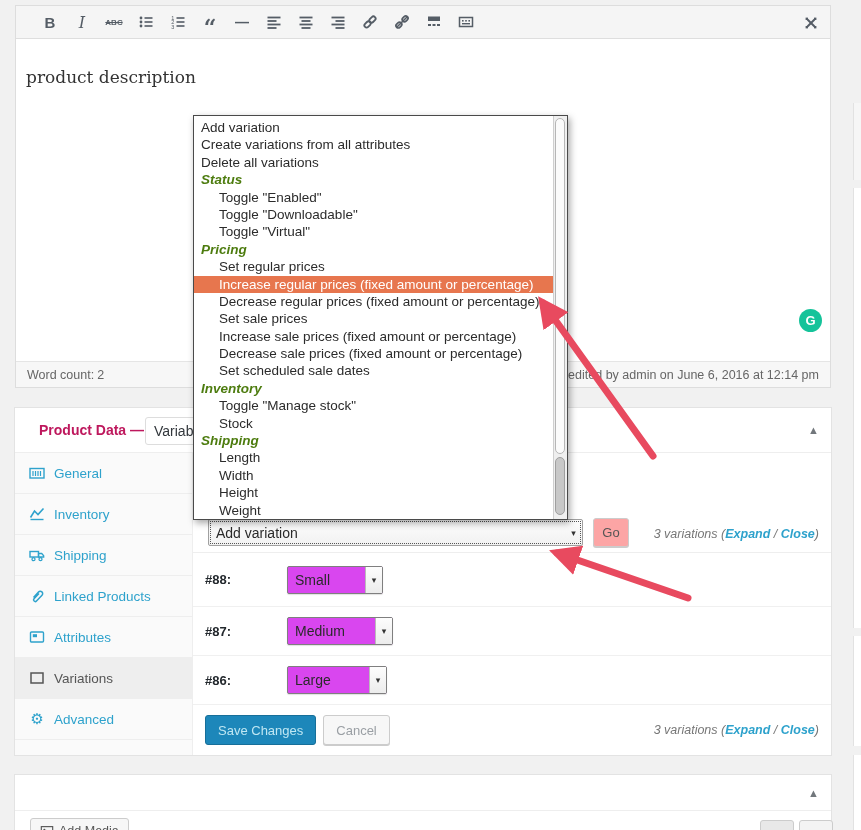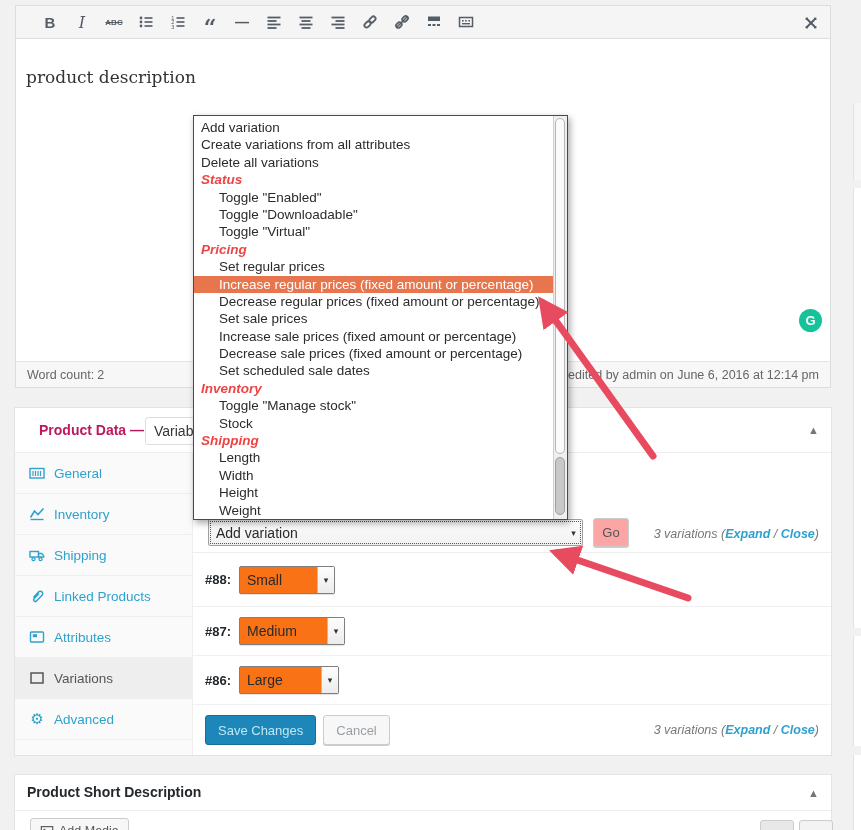--- a/index.html
+++ b/index.html
@@ -34,21 +34,21 @@
   
   .grammarly { left:799px; top:309px; width:23px; height:23px; border-radius:50%; background:#15c39a;
     color:#fff; font-weight:bold; font-size:13px; display:flex; align-items:center; justify-content:center; z-index:30; cursor:pointer; }
 
   
   .dropdown { left:193px; top:115px; width:375px; height:405px; background:#fff;
     border:1px solid #4a4a4a; box-shadow:2px 3px 7px rgba(0,0,0,.35); z-index:40; }
   .dd-list { position:absolute; left:0; top:0; right:14px; bottom:0; padding-top:3px; overflow:hidden; }
   .dd-item { height:17.4px; line-height:17.4px; font-size:13.5px; color:#2b2b2b;
     padding-left:7px; white-space:nowrap; overflow:hidden; cursor:pointer; }
-  .dd-item.group { font-weight:bold; font-style:italic; color:#ef4444; }
+  .dd-item.group { font-weight:bold; font-style:italic; color:#4d7c0f; }
   .dd-item.sub { padding-left:25px; }
   .dd-item.selected { background:#e7764e; color:#fff; }
   .dd-scroll { position:absolute; right:0; top:0; bottom:0; width:14px; background:#efefef; border-left:1px solid #cfcfcf; cursor:pointer; }
   .dd-thumb { position:absolute; left:1px; width:10px; border-radius:6px; }
   .dd-thumb.main { top:2px; height:336px; background:#fbfbfb; border:1px solid #b6b6b6; }
   .dd-thumb.gray { top:341px; height:58px; background:#c8c8c8; border:1px solid #9f9f9f; }
 
   
   .product-data { left:15px; top:408px; width:816px; height:347px; background:#fff; box-shadow:0 0 0 1px #e3e3e3; }
   .pd-header { position:absolute; left:0; top:0; right:0; height:45px; border-bottom:1px solid #eee; }
@@ -70,21 +70,21 @@
     justify-content:center; font-size:9px; color:#333; }
   .var-select .gtk-arw { border-left:1px solid #bbb; background:linear-gradient(#fdfdfd,#ececec); }
   .go-btn { position:absolute; left:400px; top:3px; width:36px; height:29px; background:#fca5a5; border:1px solid #ccc;
     border-radius:3px; box-shadow:0 1px 0 #ccc; color:#555; font-size:13px; display:flex; align-items:center; justify-content:center; cursor:pointer; }
   .summary { position:absolute; right:12px; top:0; bottom:0; display:flex; align-items:center;
     font-style:italic; font-size:12.5px; color:#777; white-space:pre; }
   .summary .lnk { color:#2ea2cc; font-weight:600; cursor:pointer;font-style:italic; }
   .var-row { position:absolute; left:178px; right:0; height:49px; border-bottom:1px solid #f0f0f0;
     display:flex; align-items:center; padding-left:12px; gap:8px; }
   .var-id { font-size:13px; font-weight:600; color:#23282d; }
-  .var-select { height:28px; box-shadow:0 1px 1px rgba(0,0,0,.12); border-color:#7f7f7f; background:#f97316; }
+  .var-select { height:28px; box-shadow:0 1px 1px rgba(0,0,0,.12); border-color:#7f7f7f; background:#d946ef;margin-left:48px; }
   .pd-footer { position:absolute; left:178px; right:0; top:297px; bottom:0; display:flex; align-items:center; padding-left:12px; gap:7px; }
   .btn-primary { height:30px; padding:0 12px; background:#1d87ba; border:1px solid #176f99; border-radius:3px;
     color:#bfe7f3; font-size:13px; display:flex; align-items:center; cursor:pointer; }
   .btn-secondary { height:30px; padding:0 12px; background:#f7f7f7; border:1px solid #ccc; border-radius:3px;
     box-shadow:0 1px 0 #ccc; color:#9a9fa4; font-size:13px; display:flex; align-items:center; cursor:pointer; }
 
   
   .short-desc { left:15px; top:775px; width:816px; height:60px; background:#fff; box-shadow:0 0 0 1px #e3e3e3; }
   .sd-title { position:absolute; left:12px; top:0; height:35px; line-height:35px; font-size:14px; font-weight:bold; color:#23282d; }
   .sd-header-line { position:absolute; left:0; right:0; top:35px; border-top:1px solid #eee; }
@@ -334,21 +334,20 @@
     </div>
 
     <div class="pd-footer">
       <div class="btn-primary">Save Changes</div>
       <div class="btn-secondary">Cancel</div>
       <div class="summary"><span>3 variations (</span><span class="lnk">Expand</span><span> / </span><span class="lnk">Close</span><span>)</span></div>
     </div>
   </div>
 
   <div class="abs short-desc">
-    <span class="sd-title">Product Short Description</span>
     <span class="toggle-ind" style="top:12px;">▲</span>
     <div class="sd-header-line"></div>
     <div class="add-media-btn">
       <svg width="14" height="14" viewBox="0 0 16 16">
           <rect x="1.5" y="3" width="13" height="10" fill="none" stroke="#555" stroke-width="1.3"></rect>
           <circle cx="5" cy="6.5" r="1.2" fill="#555"></circle>
           <path d="M3,11.5 L7,7.5 L10,10.5 L12,8.5 L14,10.5" stroke="#555" fill="none" stroke-width="1.2"></path>
         </svg>
       <span>Add Media</span>
     </div>

